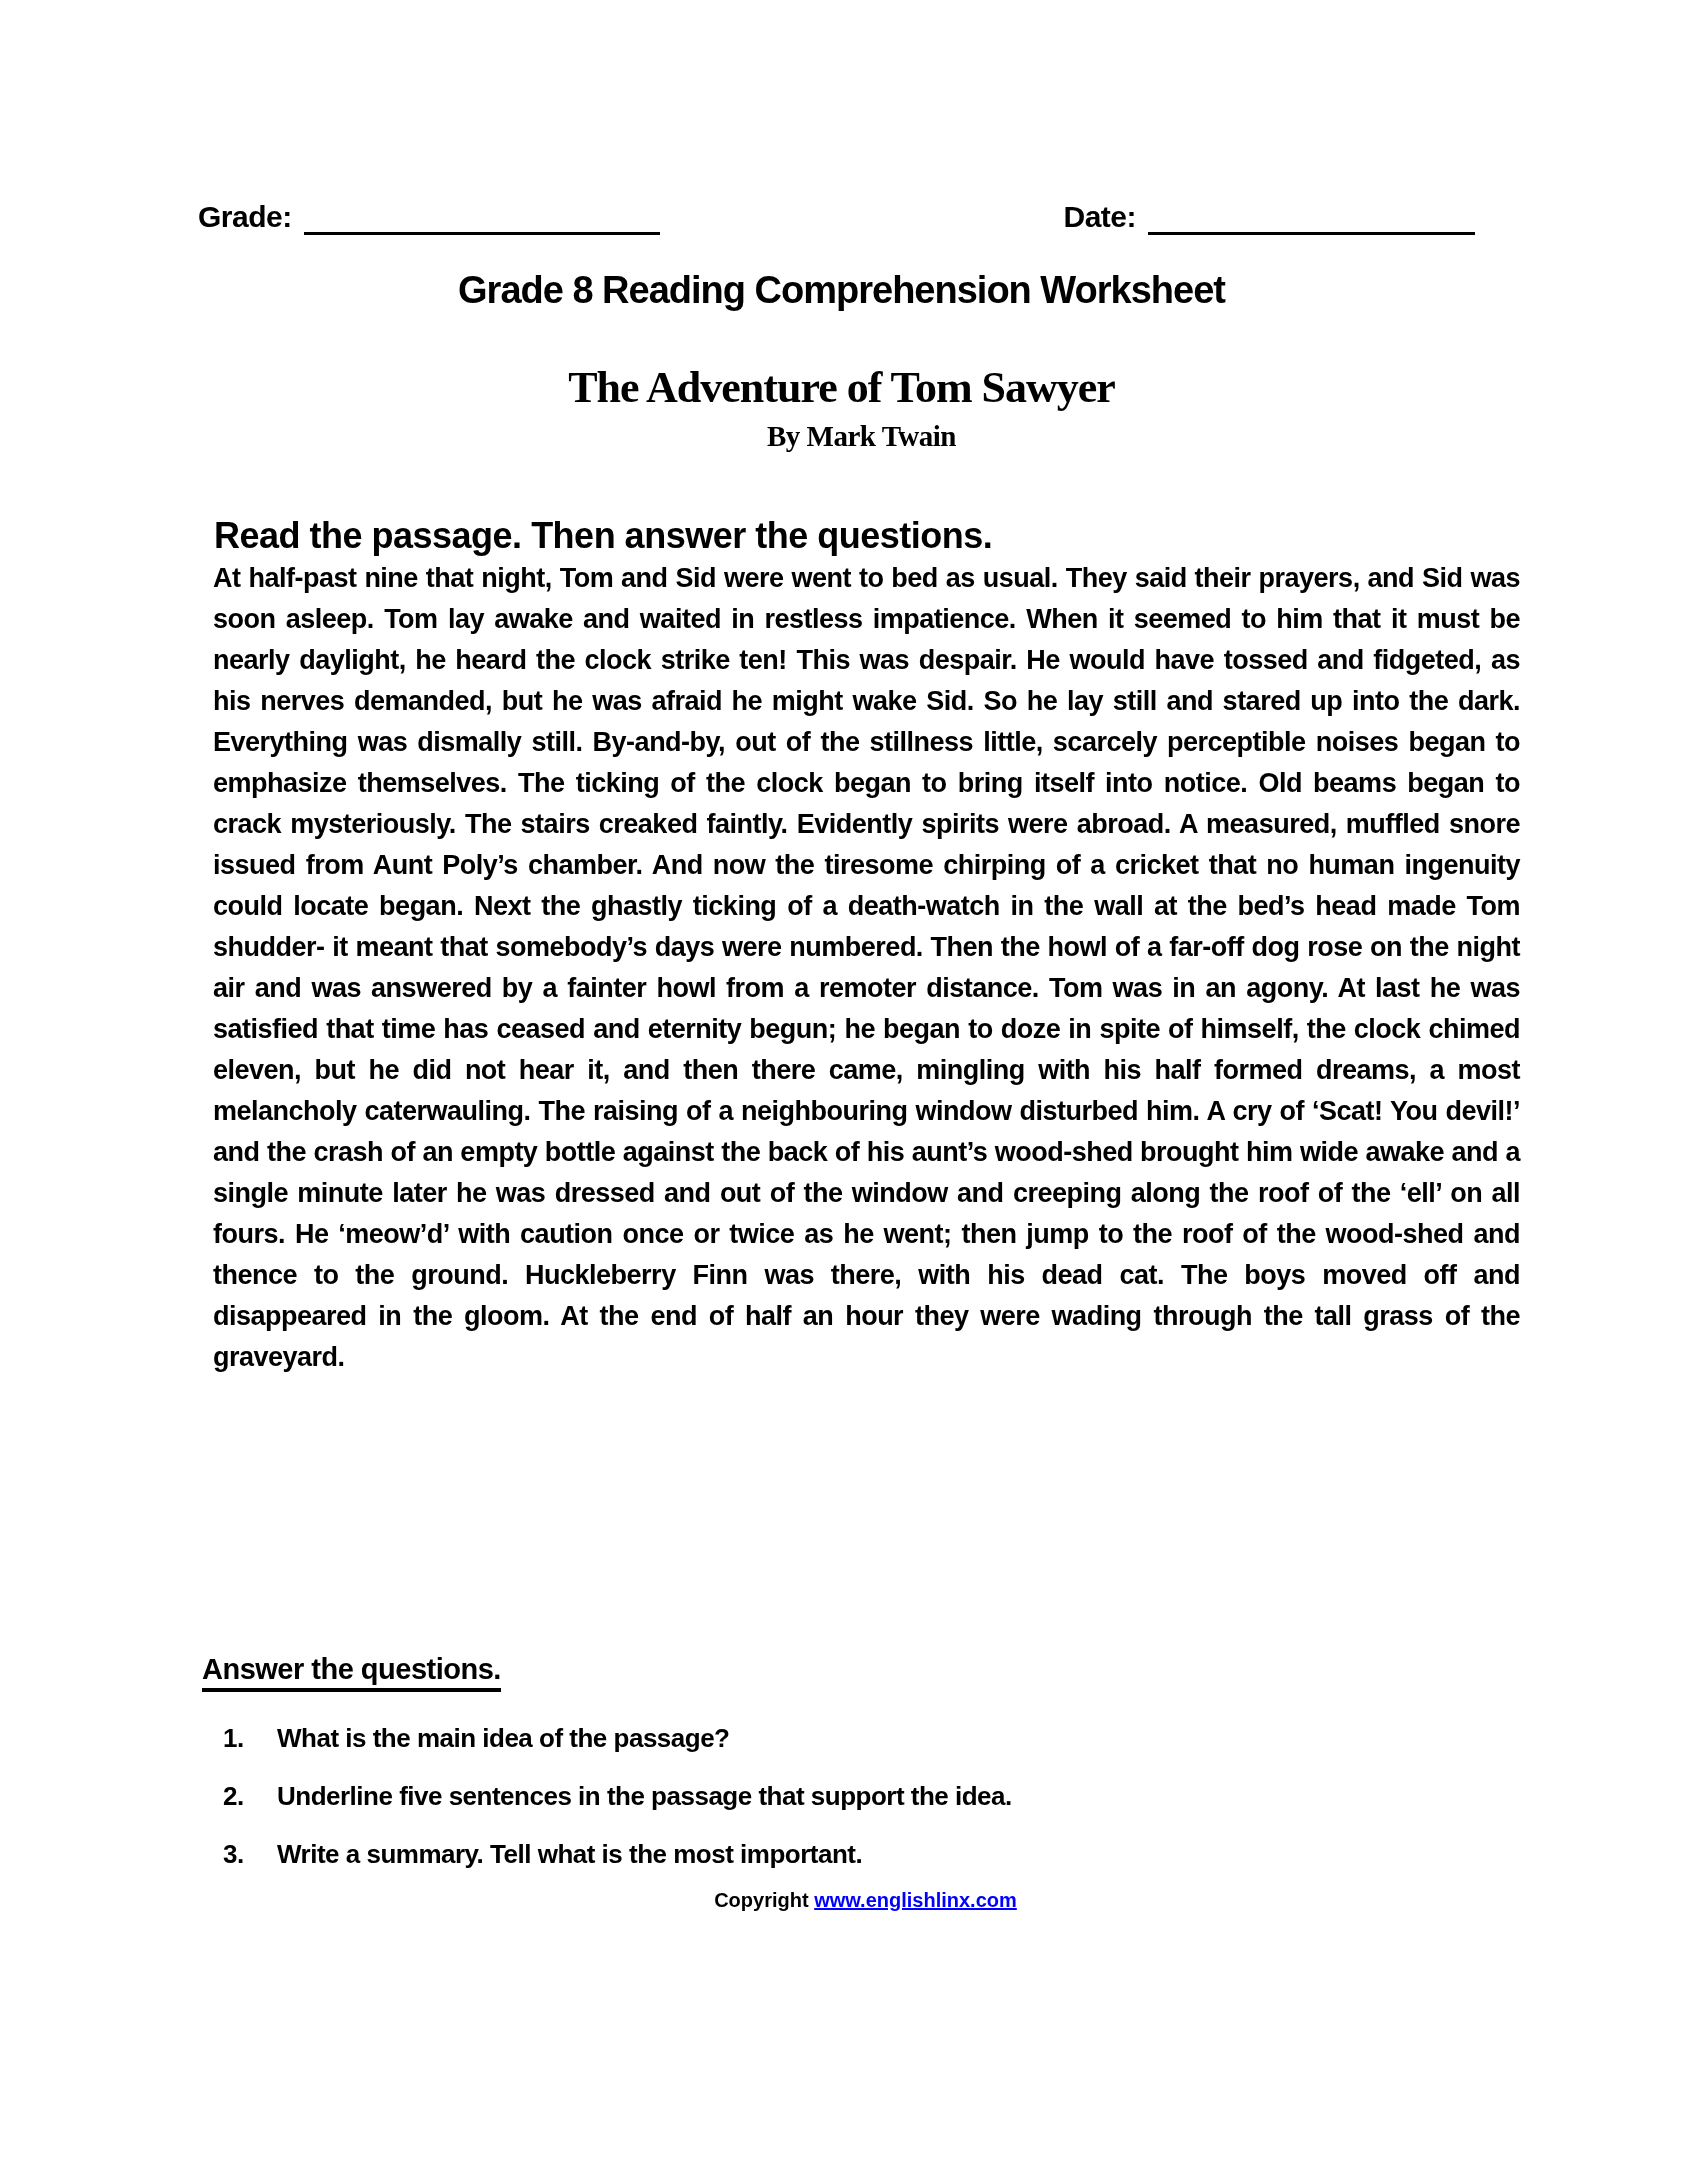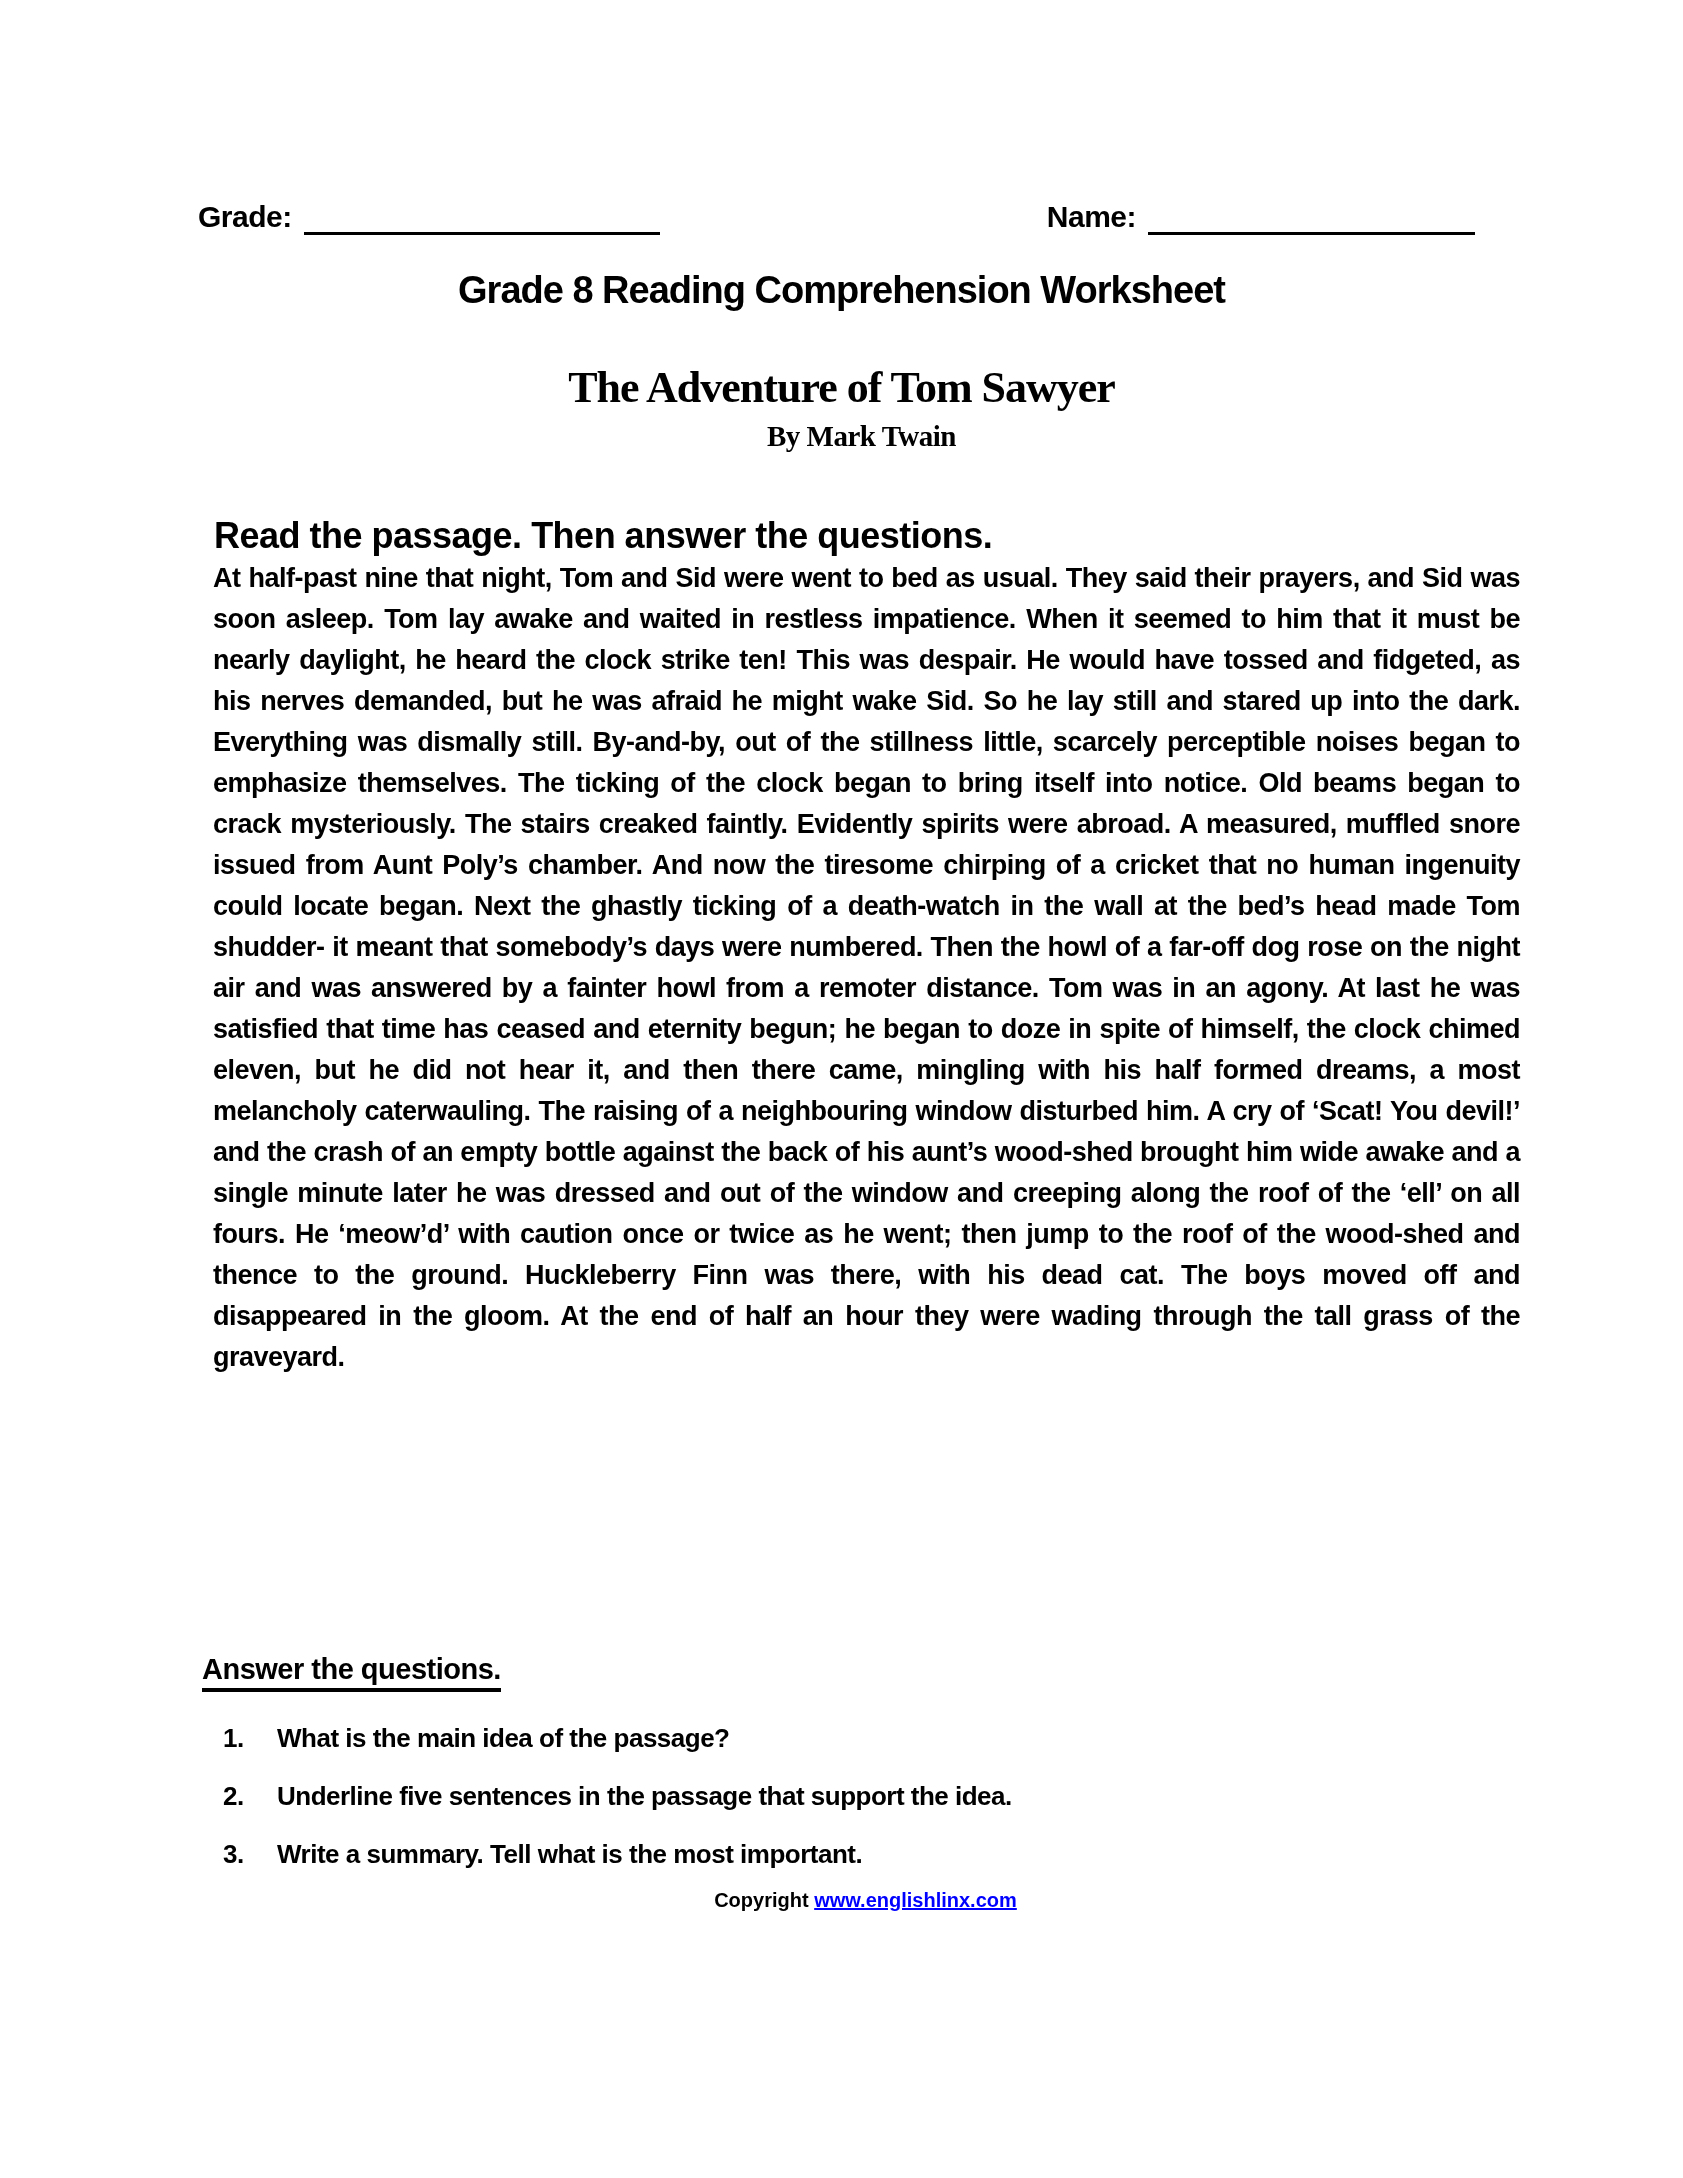--- a/index.html
+++ b/index.html
@@ -157,21 +157,21 @@
 <body>
 
 <div class="page">
 
   <div class="header-row">
     <div class="field">
       <span class="label">Grade:</span>
       <span class="blank name-blank"></span>
     </div>
     <div class="field">
-      <span class="label">Name:</span>
+      <span class="label">Date:</span>
       <span class="blank date-blank"></span>
     </div>
   </div>
 
   <h1 class="ws-title">Grade 8 Reading Comprehension Worksheet</h1>
 
   <h2 class="story-title">The Adventure of Tom Sawyer</h2>
 
   <h3 class="byline">By Mark Twain</h3>
 

